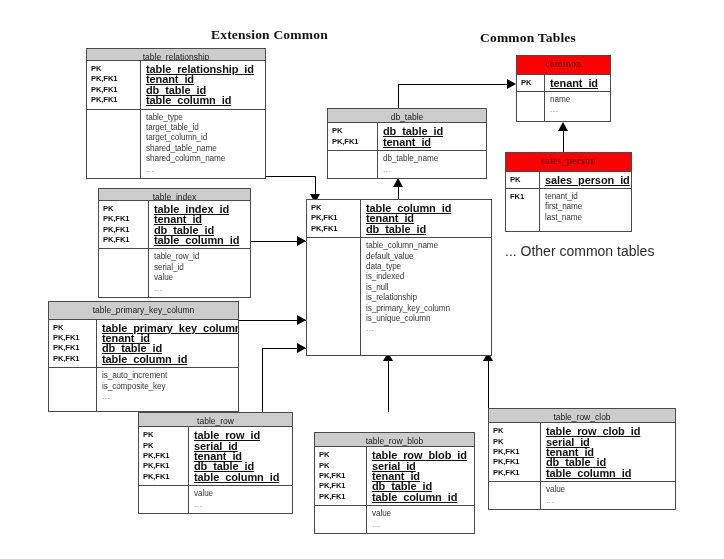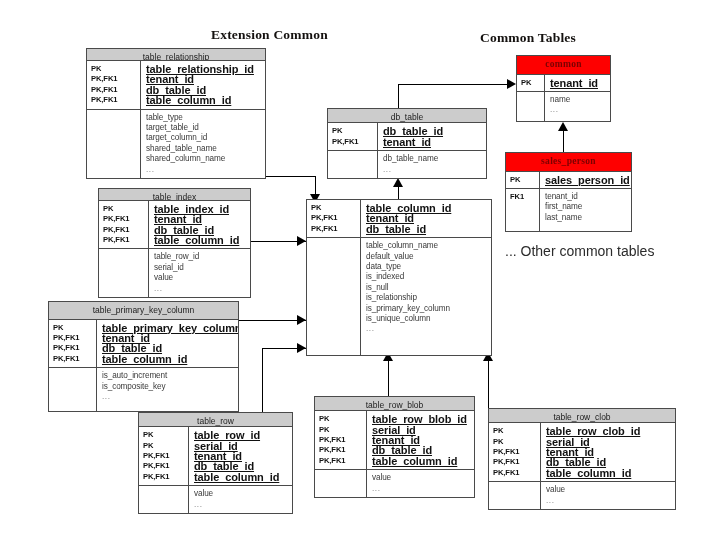--- a/index.html
+++ b/index.html
@@ -337,21 +337,21 @@
     </div>
     <div class="rowgroup attrs">
       <div class="col-flags" style="width:50px;"></div>
       <div class="col-names">
         <div class="aline">value</div>
         <div class="aline dots">...</div>
       </div>
     </div>
   </div>
 
-  <div class="entity" style="left:314px; top:396px; width:161px; height:102px;">
+  <div class="entity" style="left:314px; top:432px; width:161px; height:102px;">
     <div class="entity-title">table_row_blob</div>
     <div class="rowgroup keys">
       <div class="col-flags" style="width:52px;">
         <div class="fline">PK</div>
         <div class="fline">PK</div>
         <div class="fline">PK,FK1</div>
         <div class="fline">PK,FK1</div>
         <div class="fline">PK,FK1</div>
       </div>
       <div class="col-names">

